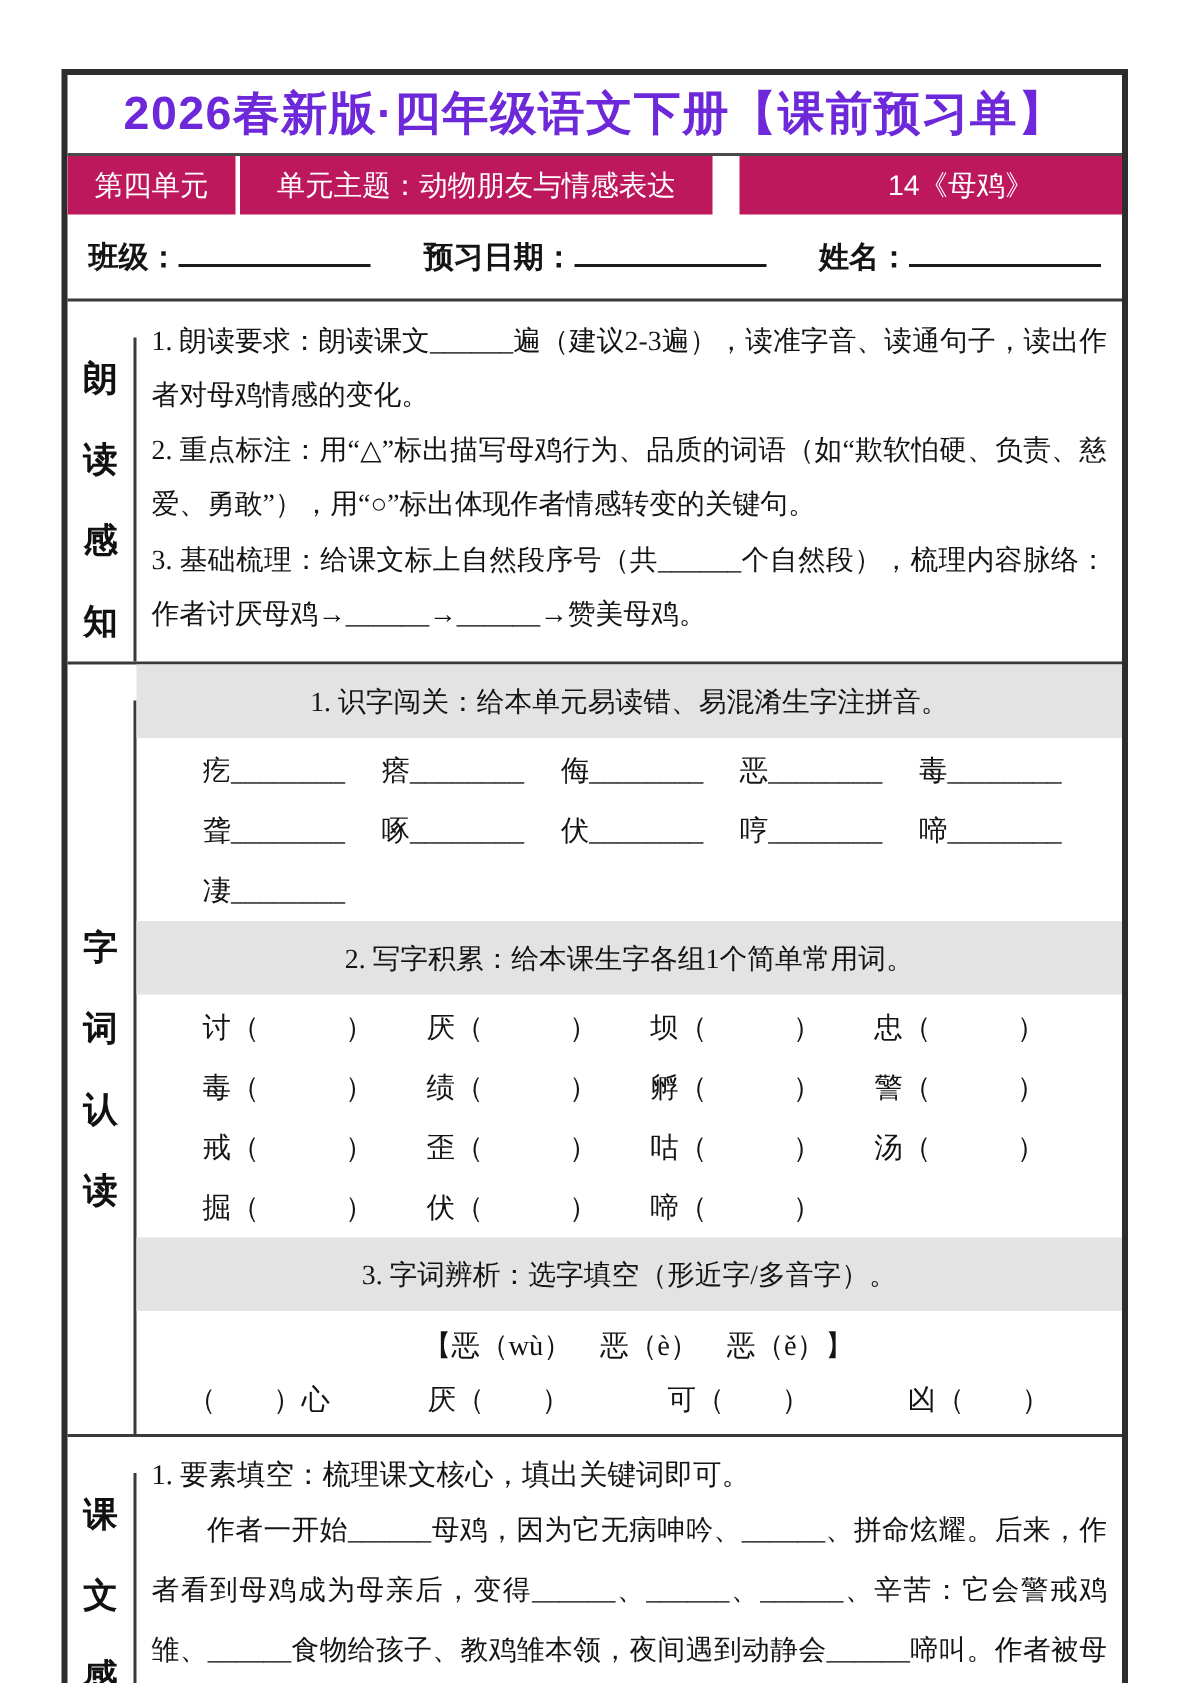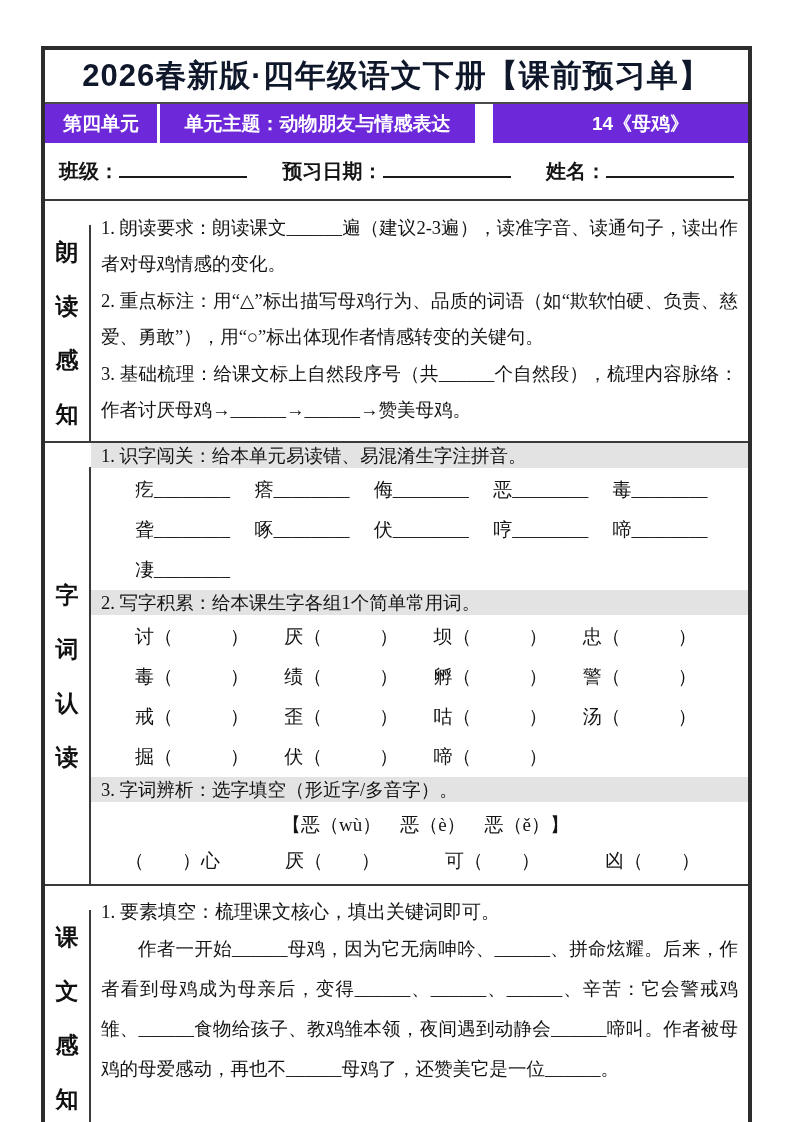--- a/index.html
+++ b/index.html
@@ -16,31 +16,31 @@
     background: #fff;
   }
 
   
   .title-row {
     height: 54px;
     display: flex; align-items: center; justify-content: center;
     border-bottom: 2px solid #4a4a4a;
     font-family: "Liberation Sans", "DejaVu Sans", sans-serif;
     font-weight: bold; font-size: 31px; letter-spacing: 1px;
-    color: #0f172a;
+    color: #6d28d9;
     white-space: nowrap;
   }
 
   
   .unit-bar { display: flex; height: 39px; background: #fff; }
   .unit-bar .cell {
-    background: #6d28d9; color: #ffffff;
+    background: #be185d; color: #ffffff;
     display: flex; align-items: center; justify-content: center;
     font-family: "Liberation Sans", "DejaVu Sans", sans-serif;
-    font-weight: bold; font-size: 19px; white-space: nowrap;
+    font-weight: normal; font-size: 19px; white-space: nowrap;
   }
   .cell-unit   { flex: 0 0 112px; margin-right: 3px; }
   .cell-theme  { flex: 0 0 315px; margin-right: 18px; }
   .cell-lesson { flex: 1 1 auto; padding-left: 40px; }
 
   
   .info-row {
     height: 58px;
     display: flex; align-items: center; justify-content: space-between;
     padding: 0 14px;
@@ -74,23 +74,24 @@
   
   .reading-body { padding: 8px 10px 10px 10px; }
   .reading-body p {
     font-size: 18.5px; line-height: 1.95; margin: 1px 0;
     text-align: justify;
   }
 
   
   .strip {
     background: #e3e3e3;
-    padding: 0 10px;
+    padding: 12px 10px;
     font-size: 18.5px;
     margin-bottom: 2px;
+    text-align: center;
   }
   .char-grid {
     display: grid;
     padding: 7px 16px 7px 44px;
     font-size: 19px;
   }
   .grid5 { grid-template-columns: repeat(5, 1fr); }
   .grid4 { grid-template-columns: repeat(4, 1fr); }
   .char-grid span { white-space: nowrap; }
   .options-line {

